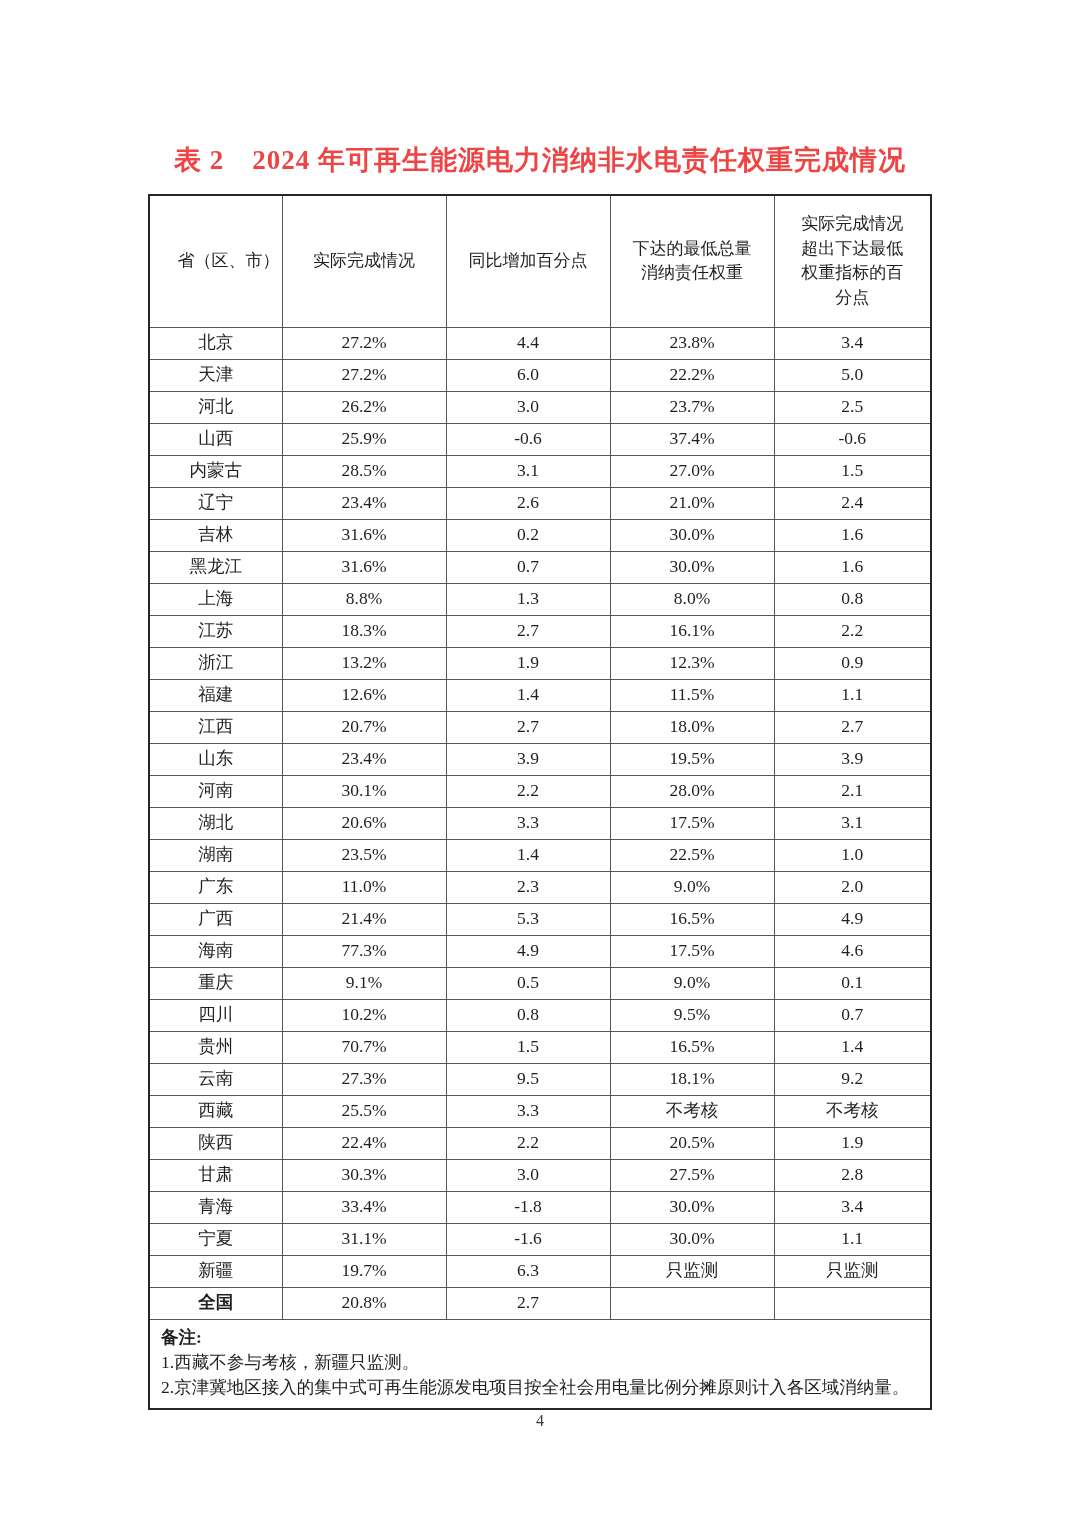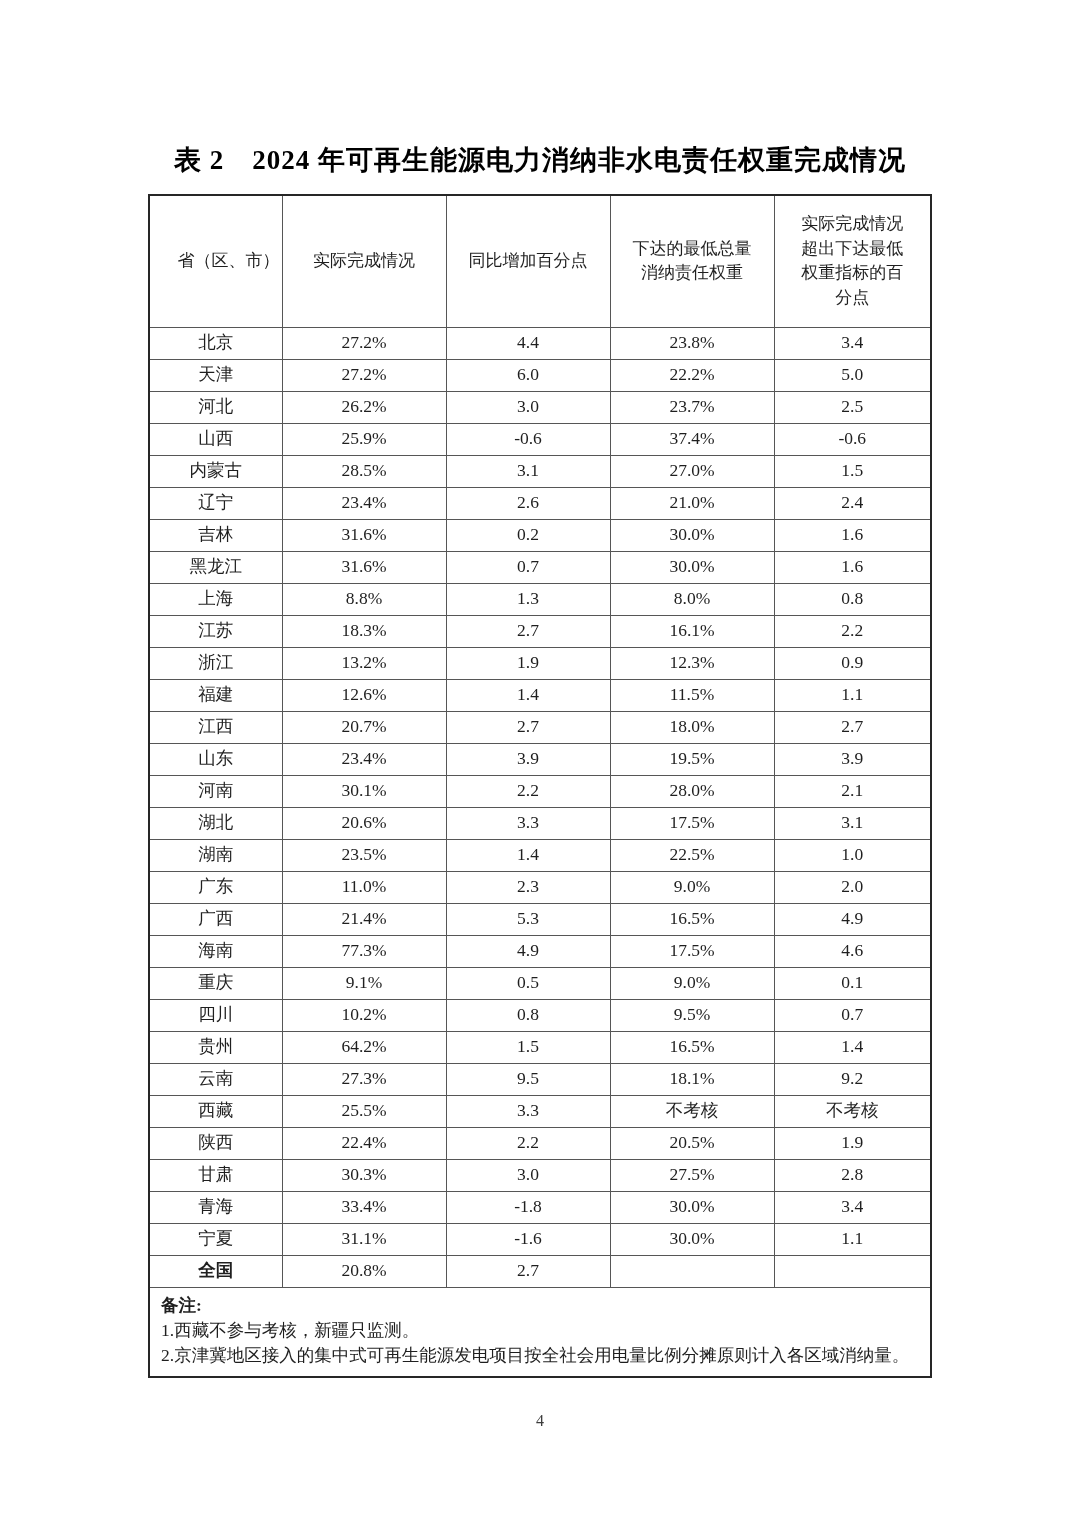--- a/index.html
+++ b/index.html
@@ -18,21 +18,21 @@
     color:var(--text);
     box-sizing:border-box;
   }
   .title{
     margin:0;
     padding-top:142px;
     text-align:center;
     font-size:27px;
     font-weight:bold;
     letter-spacing:1px;
-    color:#000000;
+    color:#ef4444;
   }
   table.main{
     width:782px;
     margin:16px auto 0 auto;
     border-collapse:collapse;
     table-layout:fixed;
     border:2px solid var(--outer);
   }
   col.c1{width:133px;}
   col.c2{width:164px;}
@@ -254,21 +254,21 @@
         </tr>
         <tr>
           <td>四川</td>
           <td>10.2%</td>
           <td>0.8</td>
           <td>9.5%</td>
           <td>0.7</td>
         </tr>
         <tr>
           <td>贵州</td>
-          <td>64.2%</td>
+          <td>70.7%</td>
           <td>1.5</td>
           <td>16.5%</td>
           <td>1.4</td>
         </tr>
         <tr>
           <td>云南</td>
           <td>27.3%</td>
           <td>9.5</td>
           <td>18.1%</td>
           <td>9.2</td>
@@ -300,20 +300,27 @@
           <td>-1.8</td>
           <td>30.0%</td>
           <td>3.4</td>
         </tr>
         <tr>
           <td>宁夏</td>
           <td>31.1%</td>
           <td>-1.6</td>
           <td>30.0%</td>
           <td>1.1</td>
+        </tr>
+        <tr>
+          <td>新疆</td>
+          <td>19.7%</td>
+          <td>6.3</td>
+          <td>只监测</td>
+          <td>只监测</td>
         </tr>
         <tr class="total-row">
           <td>全国</td>
           <td>20.8%</td>
           <td>2.7</td>
           <td></td>
           <td></td>
         </tr>
       </tbody>
     <tfoot>

